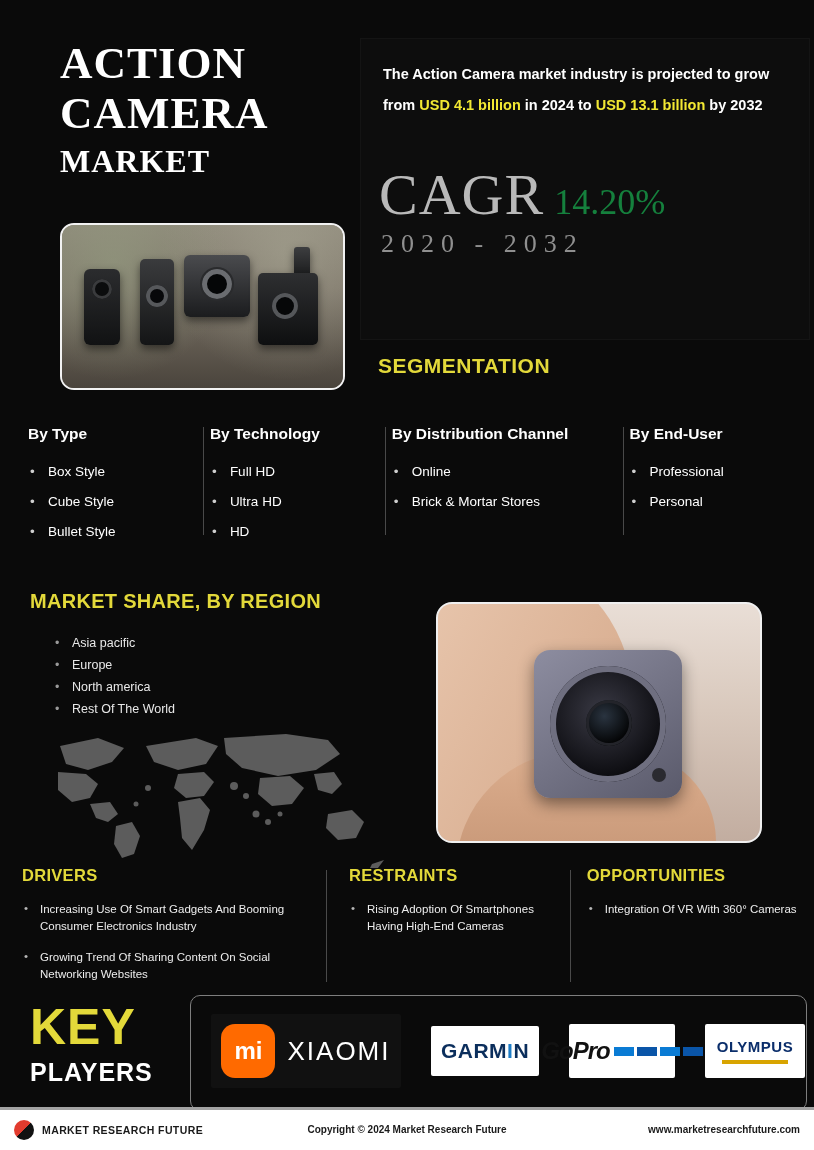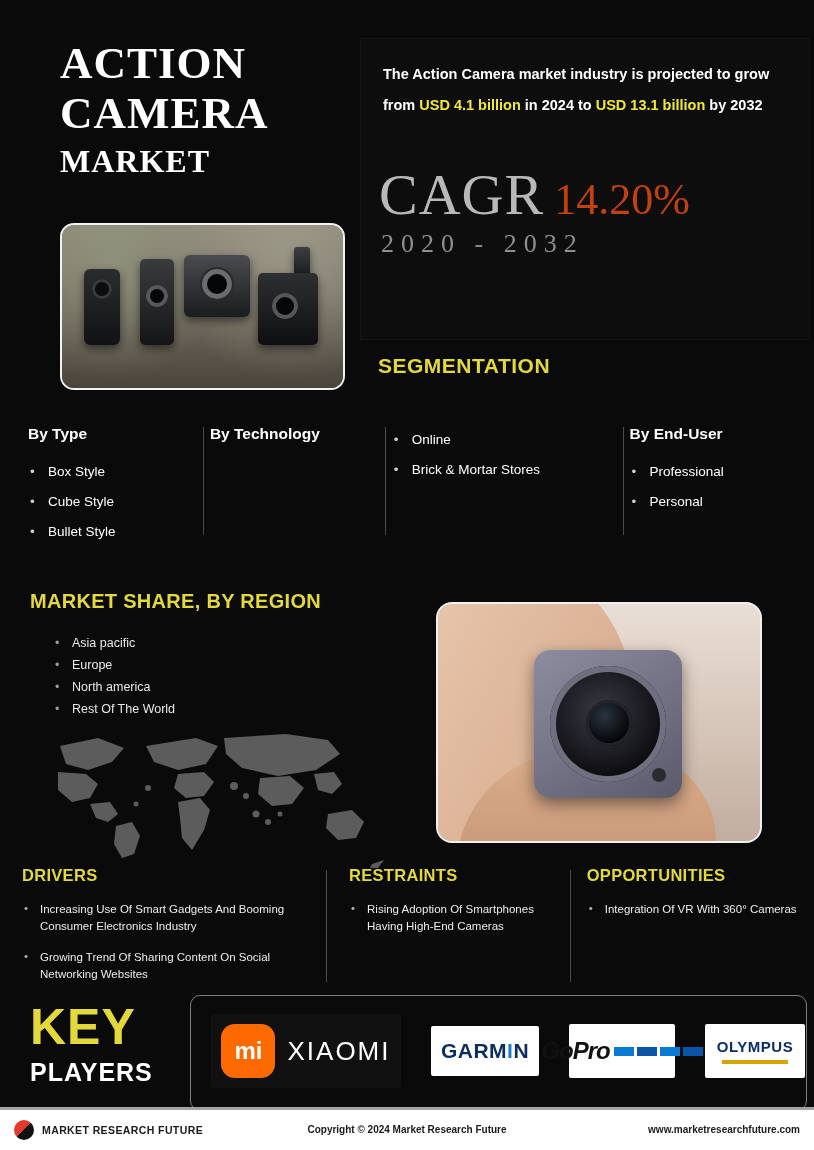--- a/index.html
+++ b/index.html
@@ -115,22 +115,22 @@
     white-space: nowrap;
   }
   .cagr-word {
     font-family: "Liberation Serif", serif;
     font-size: 58px;
     color: #b9b9b9;
     letter-spacing: 1px;
   }
   .cagr-val {
     font-family: "Liberation Serif", serif;
-    font-size: 44px;
-    color: #c2410c;
+    font-size: 36px;
+    color: #15803d;
     letter-spacing: 0px;
     margin-left: 10px;
   }
   .cagr-years {
     position: absolute;
     left: 20px;
     top: 190px;
     font-family: "Liberation Serif", serif;
     font-size: 26px;
     letter-spacing: 7px;
@@ -523,22 +523,28 @@
     <div class="seg-col c1 div">
       <div class="seg-head">By Type</div>
       <ul class="seg-list">
         <li>Box Style</li>
         <li>Cube Style</li>
         <li>Bullet Style</li>
       </ul>
     </div>
     <div class="seg-col c2 div">
       <div class="seg-head">By Technology</div>
+      <ul class="seg-list">
+        <li>Full HD</li>
+        <li>Ultra HD</li>
+        <li>HD</li>
+      </ul>
     </div>
     <div class="seg-col c3 div">
+      <div class="seg-head">By Distribution Channel</div>
       <ul class="seg-list">
         <li>Online</li>
         <li>Brick &amp; Mortar Stores</li>
       </ul>
     </div>
     <div class="seg-col c4">
       <div class="seg-head">By End-User</div>
       <ul class="seg-list">
         <li>Professional</li>
         <li>Personal</li>

